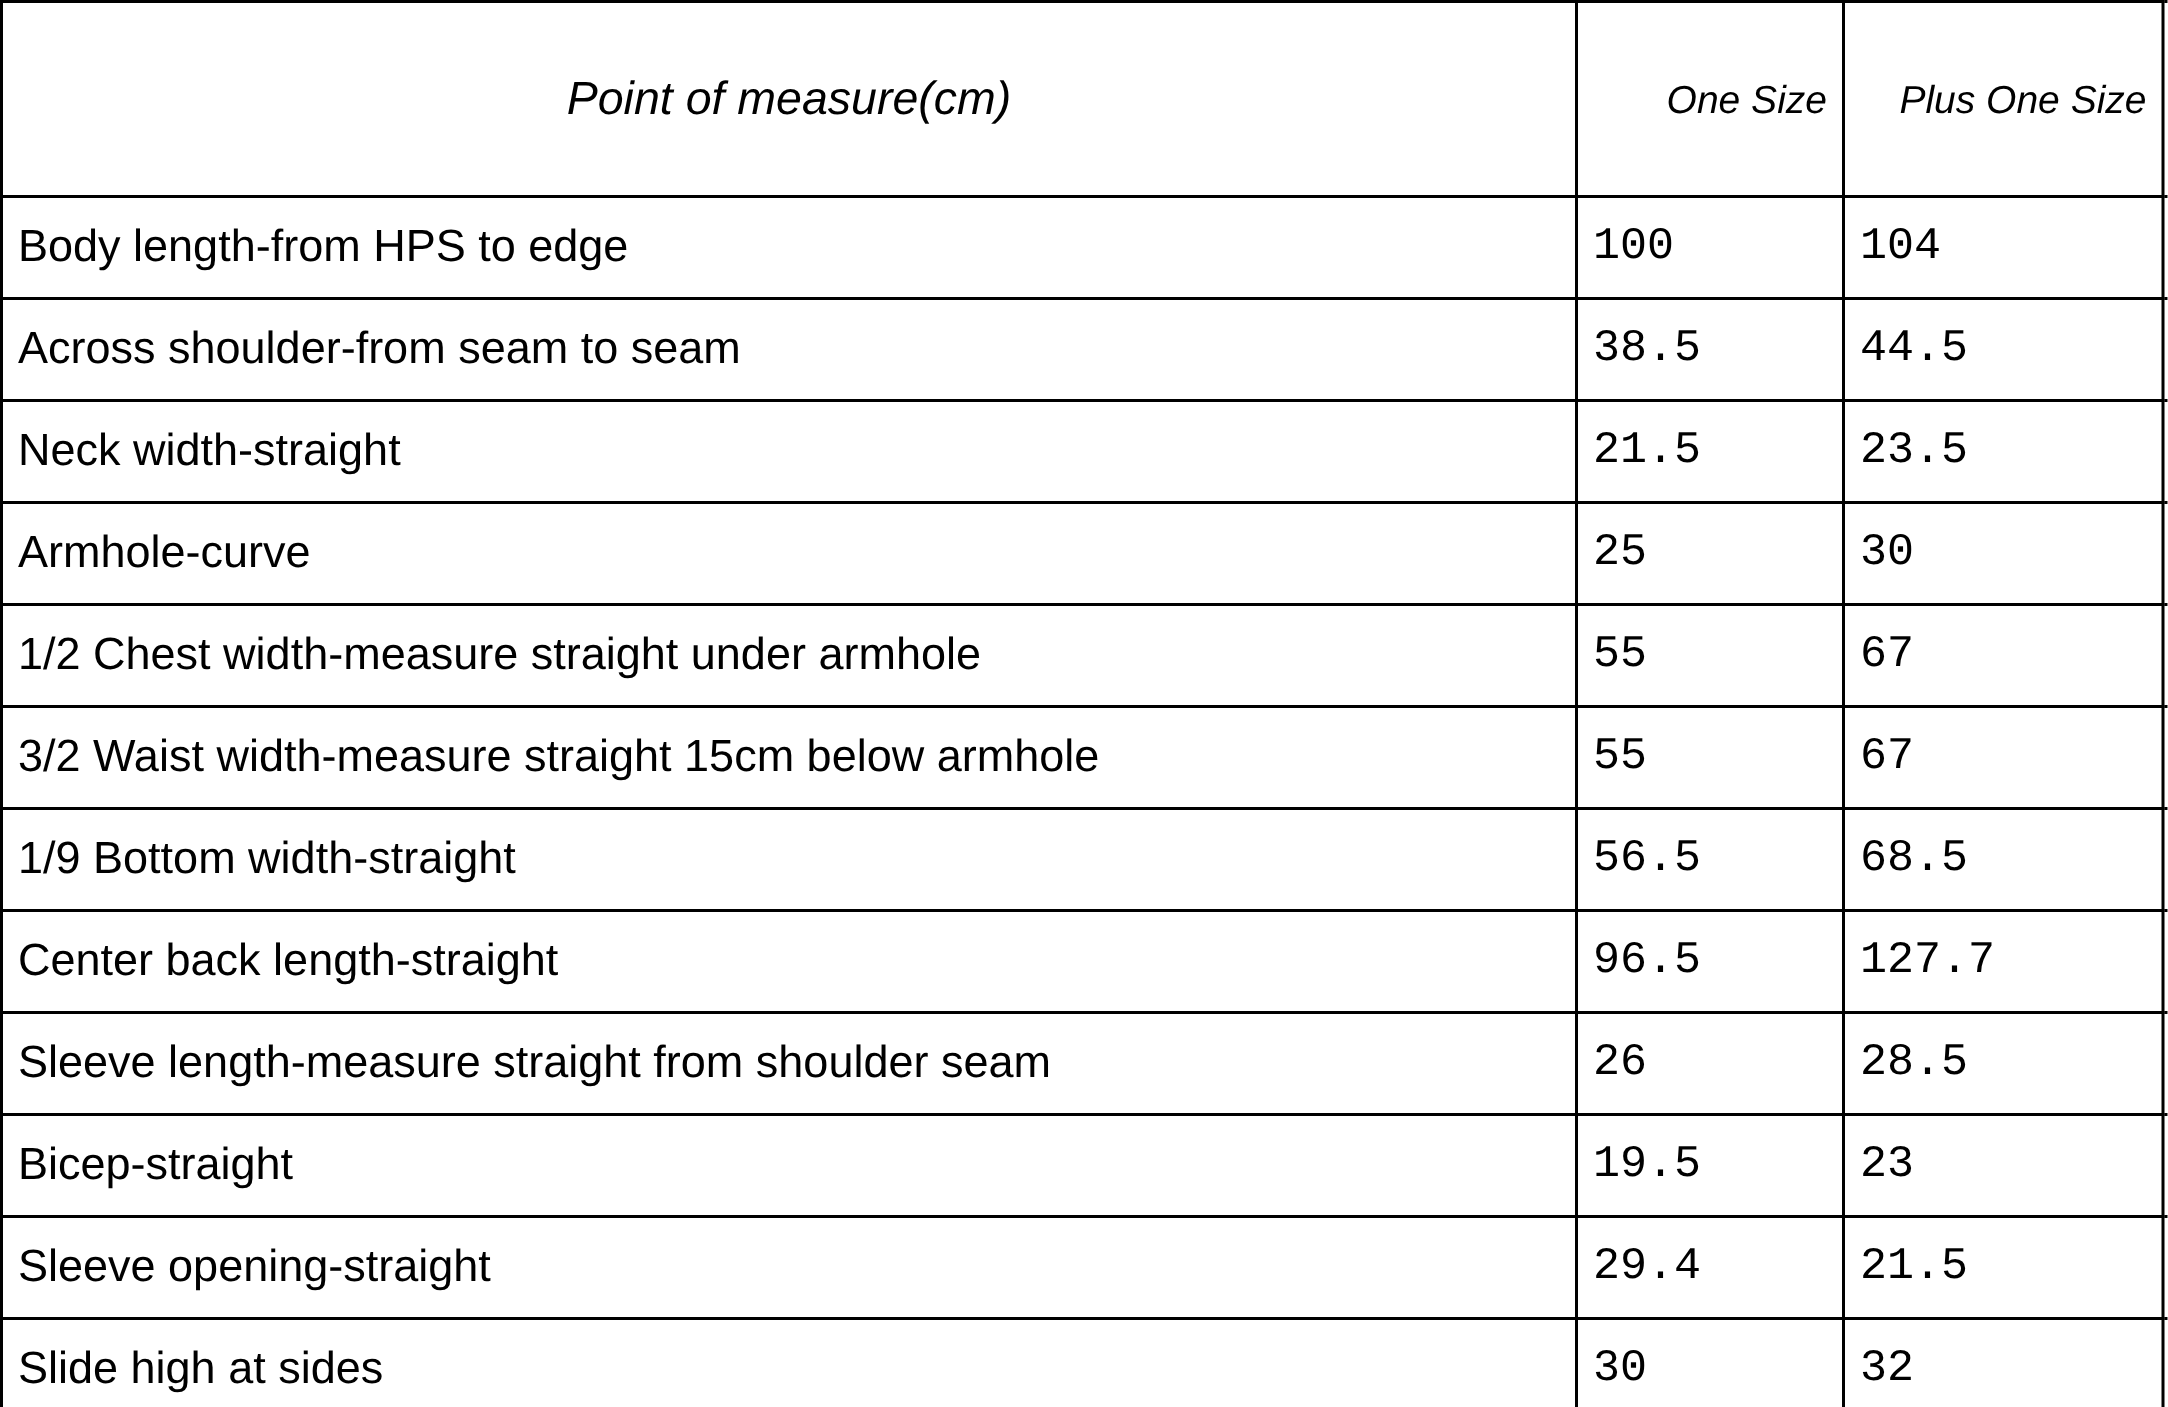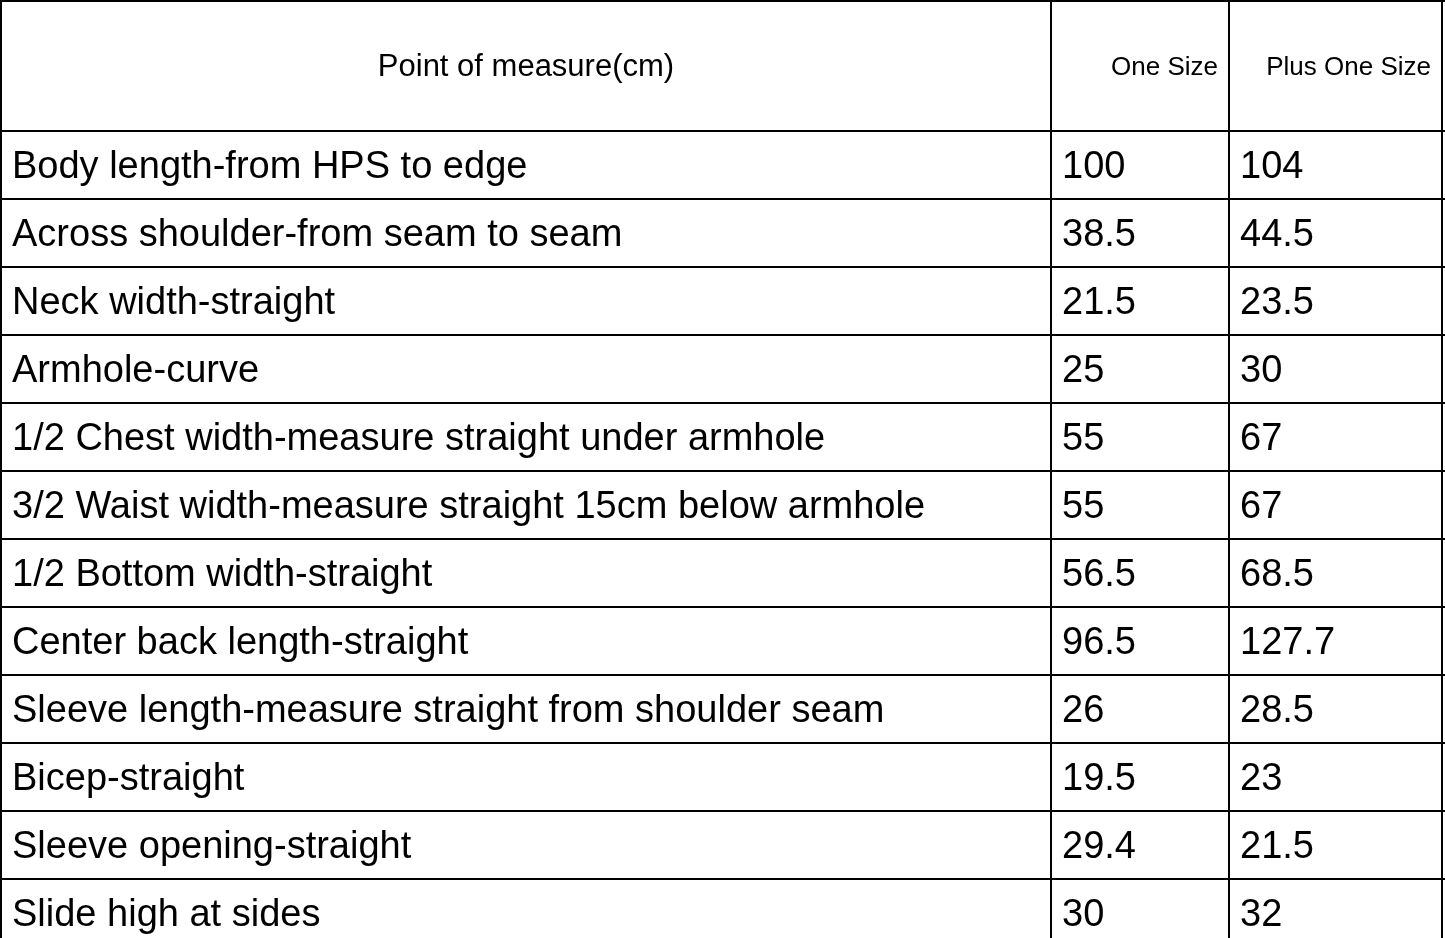--- a/index.html
+++ b/index.html
@@ -40,36 +40,37 @@
   }
   
   col.c-pom      { width: 1050px; }
   col.c-one      { width: 178px; }
   col.c-plus     { width: 213px; }
   col.c-extra    { width: 119px; }
 
   
   tr.header-row td {
     height: 128px;
+    font-style: italic;
   }
   tr.header-row td.pom-head {
     text-align: center;
     font-size: 31px;
   }
   tr.header-row td.size-head {
     text-align: right;
     font-size: 26px;
   }
   
   tr.data-row td {
     height: 66px;
-    font-size: 38px;
+    font-size: 30px;
     margin-left: 40px;
   }
-  td.num { text-align: left; }
+  td.num { text-align: left; font-family: Liberation Mono, monospace; }
   td.blank { }
 </style>
 </head>
 <body>
 
 <div class="sheet">
   <table class="size-table">
     <colgroup>
       <col class="c-pom">
       <col class="c-one">
@@ -114,21 +115,21 @@
         <td class="num">67</td>
         <td class="blank"></td>
       </tr>
       <tr class="data-row">
         <td>3/2 Waist width-measure straight 15cm below armhole</td>
         <td class="num">55</td>
         <td class="num">67</td>
         <td class="blank"></td>
       </tr>
       <tr class="data-row">
-        <td>1/2 Bottom width-straight</td>
+        <td>1/9 Bottom width-straight</td>
         <td class="num">56.5</td>
         <td class="num">68.5</td>
         <td class="blank"></td>
       </tr>
       <tr class="data-row">
         <td>Center back length-straight</td>
         <td class="num">96.5</td>
         <td class="num">127.7</td>
         <td class="blank"></td>
       </tr>

